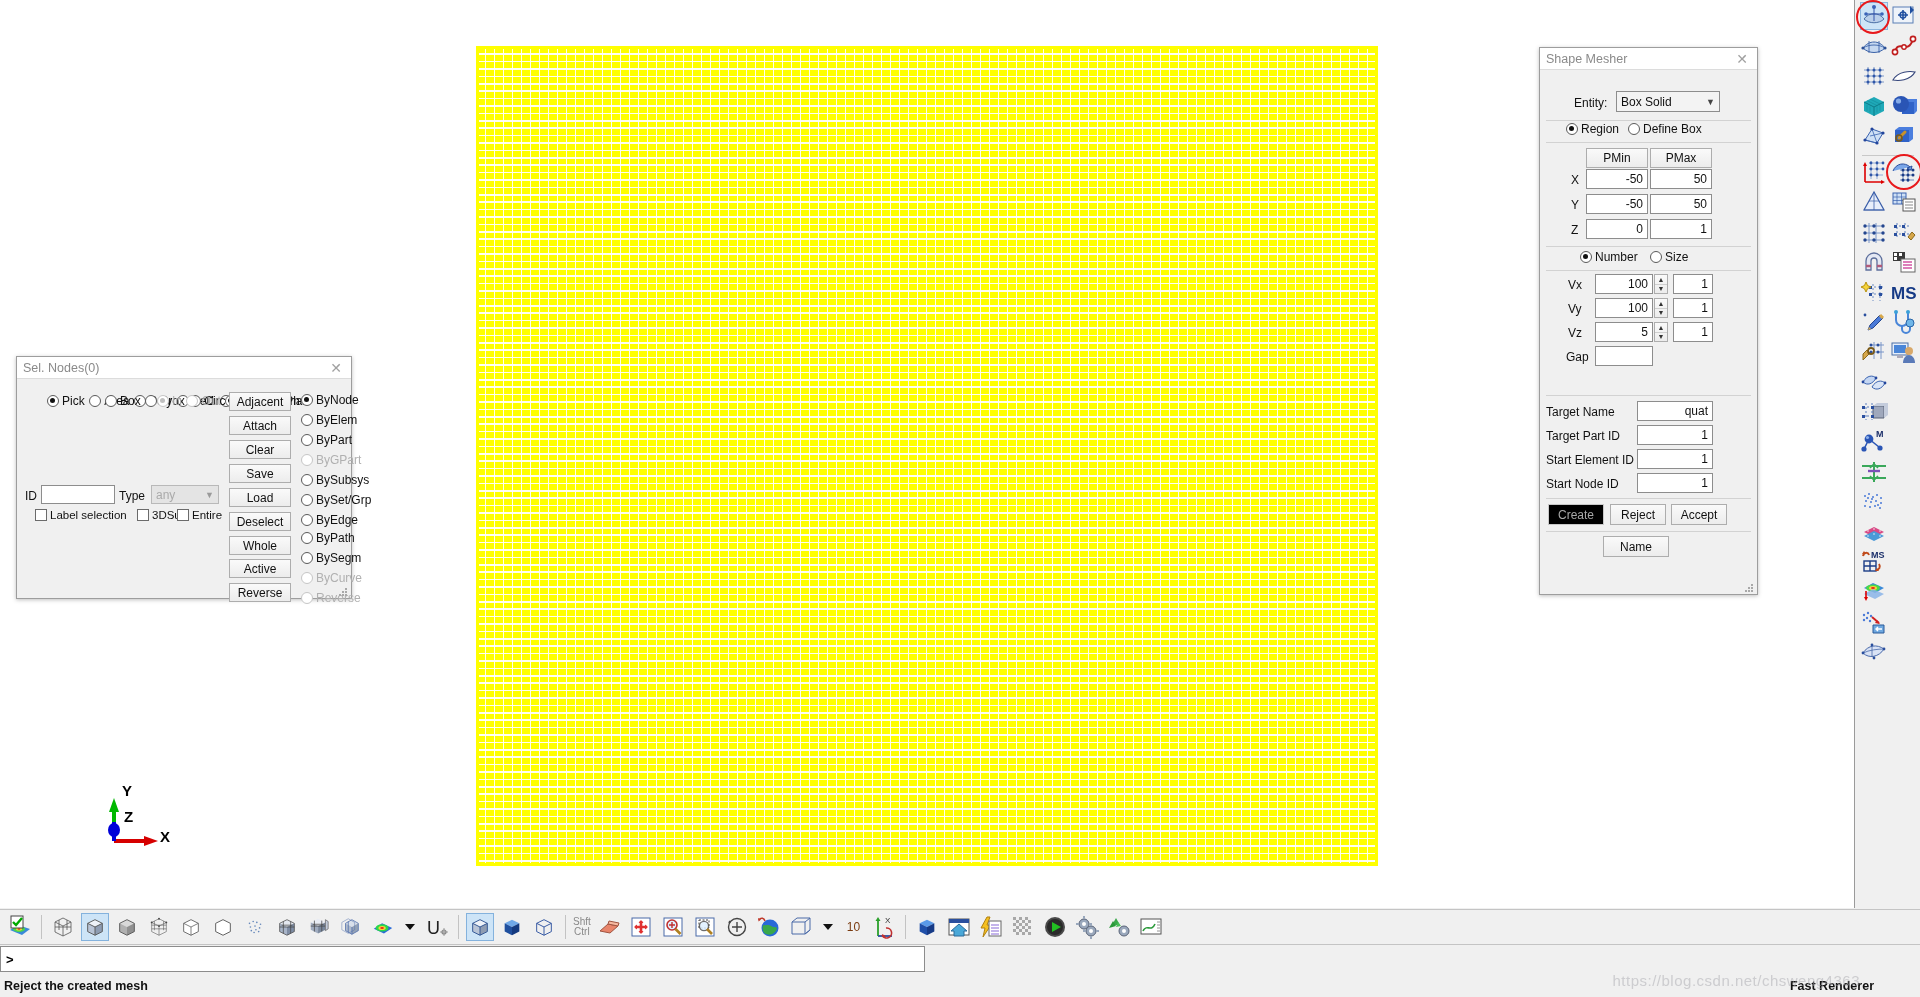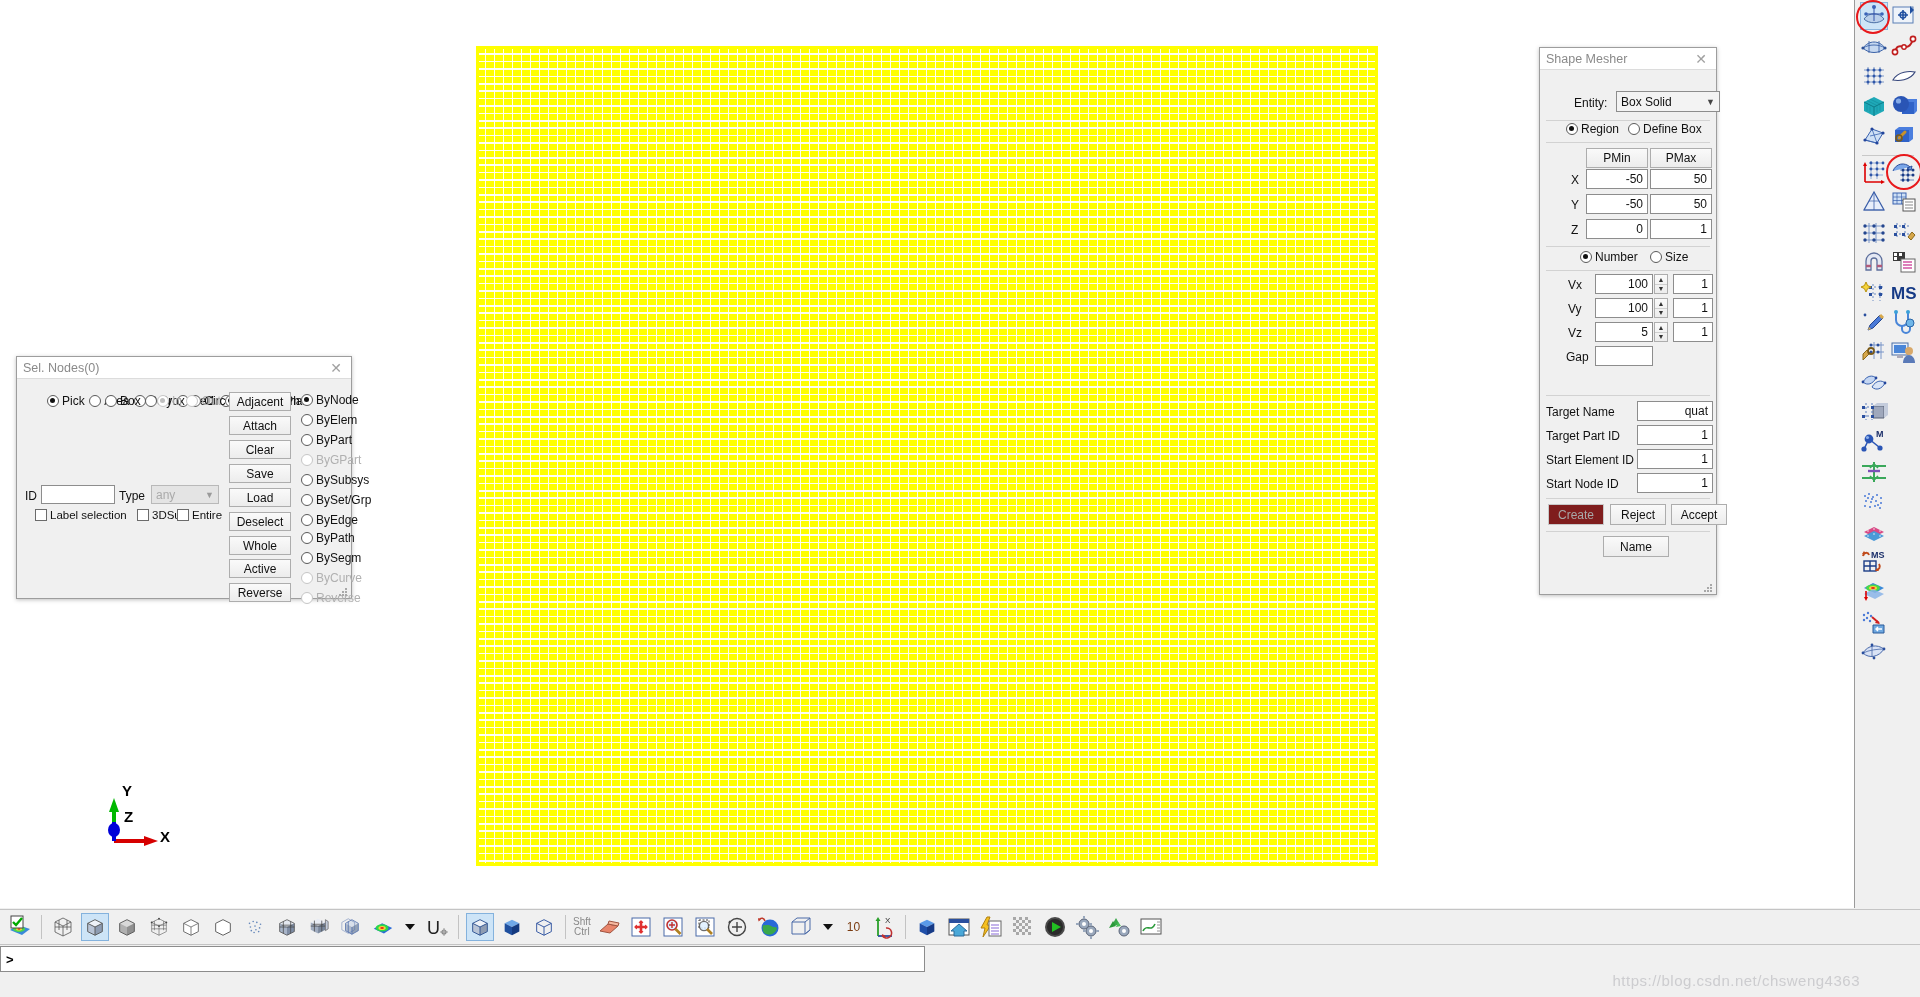--- a/index.html
+++ b/index.html
@@ -83,42 +83,42 @@
   .rad.dis { color: #b0b0b0; }
   .rad.dis .bullet { border-color: #c6c6c6; }
   .rad.dis.on .bullet::after { background: #c0c0c0; }
 
   .btn {
     background: linear-gradient(#fafafa,#ececec);
     border: 1px solid #adadad; font-size: 12px; color: #111;
     display: flex; align-items: center; justify-content: center;
     cursor: pointer; user-select: none;
   }
-  .btn.dis { color: #a8a8a8; background: #7f1d1d; border-color: #c8c8c8; }
+  .btn.dis { color: #a8a8a8; background: #000000; border-color: #c8c8c8; }
 
   .tfield {
     background: #fff; border: 1px solid #8d8d8d; font-size: 12px; color: #111;
     display: flex; align-items: center; padding: 0 4px;
   }
   .tfield.right { justify-content: flex-end; }
 
   .chk { display:inline-flex; align-items:center; font-size: 11.5px; color:#111; cursor:pointer; }
   .chk .box { width: 12px; height: 12px; border: 1.3px solid #6b6b6b; background:#fff; margin-right: 3px; flex:0 0 auto;}
 
   .combo {
     background: #e4e4e4; border: 1px solid #b9b9b9; font-size: 12px; color: #aaa;
     display:flex; align-items:center; padding: 0 4px; position: relative;
   }
   .combo .cv { flex: 1; }
   .combo .car { font-size: 9px; color: #9a9a9a; }
   .combo.en { background: #f3f3f3; border-color:#8d8d8d; color:#111; }
   .combo.en .car { color:#444; }
 
   
-  #mesher { left: 1539px; top: 47px; width: 178px; height: 548px; }
+  #mesher { left: 1539px; top: 47px; width: 219px; height: 548px; }
   #mesher .body { position: relative; height: 525px; padding: 0; }
   .msep { position:absolute; left: 6px; right: 6px; height:1px; background:#d2d2d2; }
   .mlbl { position: absolute; font-size: 12px; color: #111; }
   .spin {
     position:absolute; width: 14px; height: 20px; border:1px solid #adadad;
     background: linear-gradient(#fafafa,#ececec);
     display:flex; flex-direction:column; cursor:pointer;
   }
   .spin i { flex:1; display:flex; align-items:center; justify-content:center; font-style:normal; font-size:7px; color:#333; }
   .spin i:first-child { border-bottom: 1px solid #cfcfcf; }
@@ -1199,15 +1199,19 @@
       </div>
   </div>
 
   <div id="cmdrow">
     <div id="cmdleft">
       <span>&gt;</span>
       <span></span>
     </div>
   </div>
 
+  <div id="status">
+    <div class="msg">Reject the created mesh</div>
+    <div class="rend">Fast Renderer</div>
+  </div>
   <div id="wm">https://blog.csdn.net/chsweng4363</div>
 
 </div>
 
 </body></html>

